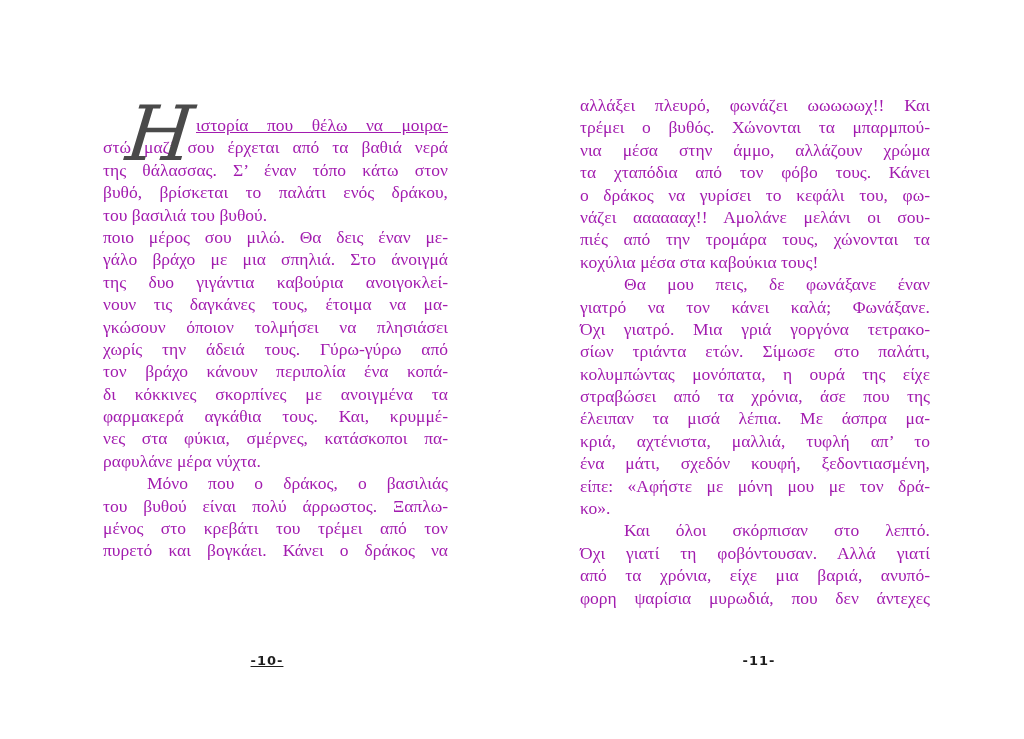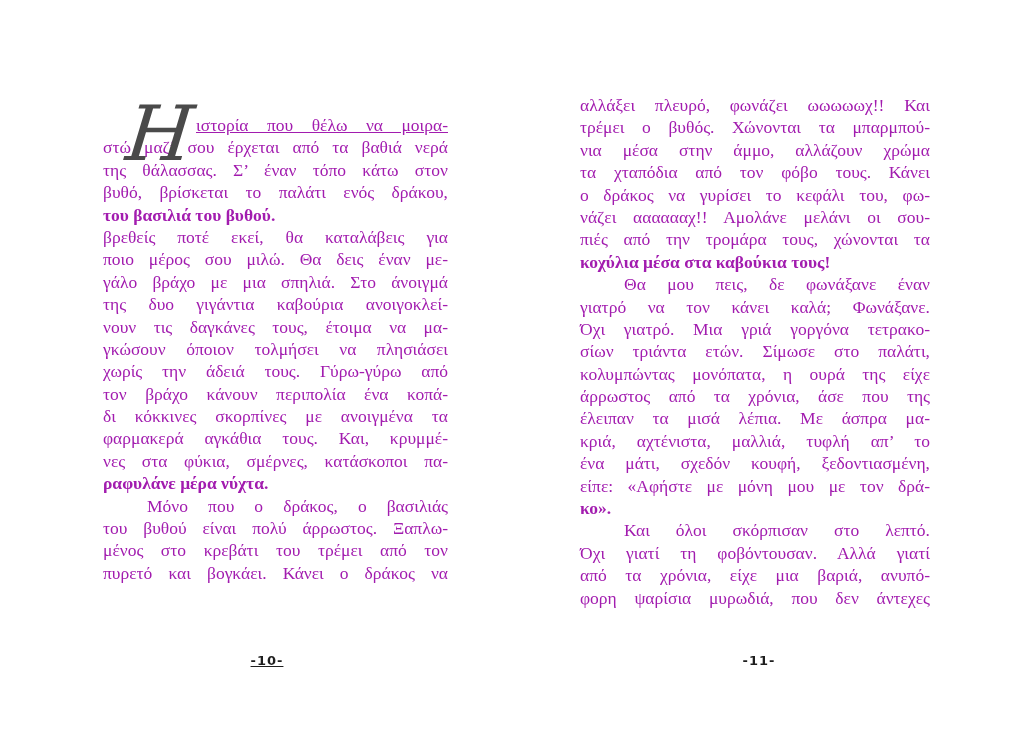--- a/index.html
+++ b/index.html
@@ -22,21 +22,21 @@
     color: #a21caf;
     font-size: 17.5px;
     line-height: 22.4px;
   }
   .line {
     text-align: justify;
     text-align-last: justify;
     height: 22.4px;
     overflow: visible;
   }
-  .line.end { text-align-last: left; font-weight: bold; }
+  .line.end { text-align-last: left; }
   .line.indent { text-indent: 44px; }
   .line.first { padding-left: 93px; text-decoration: underline; }
 
   .drop-cap {
     position: absolute;
     left: 24px; top: -18px;
     font-family: "DejaVu Serif", serif;
     font-style: italic;
     font-size: 76px;
     line-height: 1;
@@ -66,21 +66,20 @@
 <div class="spread">
 
   <section class="page page-left">
     <span class="drop-cap">Η</span>
     <div class="text-block">
         <div class="line first">ιστορία που θέλω να μοιρα-</div>
         <div class="line">στώ μαζί σου έρχεται από τα βαθιά νερά</div>
         <div class="line">της θάλασσας. Σ’ έναν τόπο κάτω στον</div>
         <div class="line">βυθό, βρίσκεται το παλάτι ενός δράκου,</div>
         <div class="line end">του βασιλιά του βυθού.</div>
-        <div class="line">βρεθείς ποτέ εκεί, θα καταλάβεις για</div>
         <div class="line">ποιο μέρος σου μιλώ. Θα δεις έναν με-</div>
         <div class="line">γάλο βράχο με μια σπηλιά. Στο άνοιγμά</div>
         <div class="line">της δυο γιγάντια καβούρια ανοιγοκλεί-</div>
         <div class="line">νουν τις δαγκάνες τους, έτοιμα να μα-</div>
         <div class="line">γκώσουν όποιον τολμήσει να πλησιάσει</div>
         <div class="line">χωρίς την άδειά τους. Γύρω-γύρω από</div>
         <div class="line">τον βράχο κάνουν περιπολία ένα κοπά-</div>
         <div class="line">δι κόκκινες σκορπίνες με ανοιγμένα τα</div>
         <div class="line">φαρμακερά αγκάθια τους. Και, κρυμμέ-</div>
         <div class="line">νες στα φύκια, σμέρνες, κατάσκοποι πα-</div>
@@ -100,21 +99,21 @@
         <div class="line">τα χταπόδια από τον φόβο τους. Κάνει</div>
         <div class="line">ο δράκος να γυρίσει το κεφάλι του, φω-</div>
         <div class="line">νάζει ααααααχ!! Αμολάνε μελάνι οι σου-</div>
         <div class="line">πιές από την τρομάρα τους, χώνονται τα</div>
         <div class="line end">κοχύλια μέσα στα καβούκια τους!</div>
         <div class="line indent">Θα μου πεις, δε φωνάξανε έναν</div>
         <div class="line">γιατρό να τον κάνει καλά; Φωνάξανε.</div>
         <div class="line">Όχι γιατρό. Μια γριά γοργόνα τετρακο-</div>
         <div class="line">σίων τριάντα ετών. Σίμωσε στο παλάτι,</div>
         <div class="line">κολυμπώντας μονόπατα, η ουρά της είχε</div>
-        <div class="line">άρρωστος από τα χρόνια, άσε που της</div>
+        <div class="line">στραβώσει από τα χρόνια, άσε που της</div>
         <div class="line">έλειπαν τα μισά λέπια. Με άσπρα μα-</div>
         <div class="line">κριά, αχτένιστα, μαλλιά, τυφλή απ’ το</div>
         <div class="line">ένα μάτι, σχεδόν κουφή, ξεδοντιασμένη,</div>
         <div class="line">είπε: «Αφήστε με μόνη μου με τον δρά-</div>
         <div class="line end">κο».</div>
         <div class="line indent">Και όλοι σκόρπισαν στο λεπτό.</div>
         <div class="line">Όχι γιατί τη φοβόντουσαν. Αλλά γιατί</div>
         <div class="line">από τα χρόνια, είχε μια βαριά, ανυπό-</div>
         <div class="line">φορη ψαρίσια μυρωδιά, που δεν άντεχες</div>
       </div>

